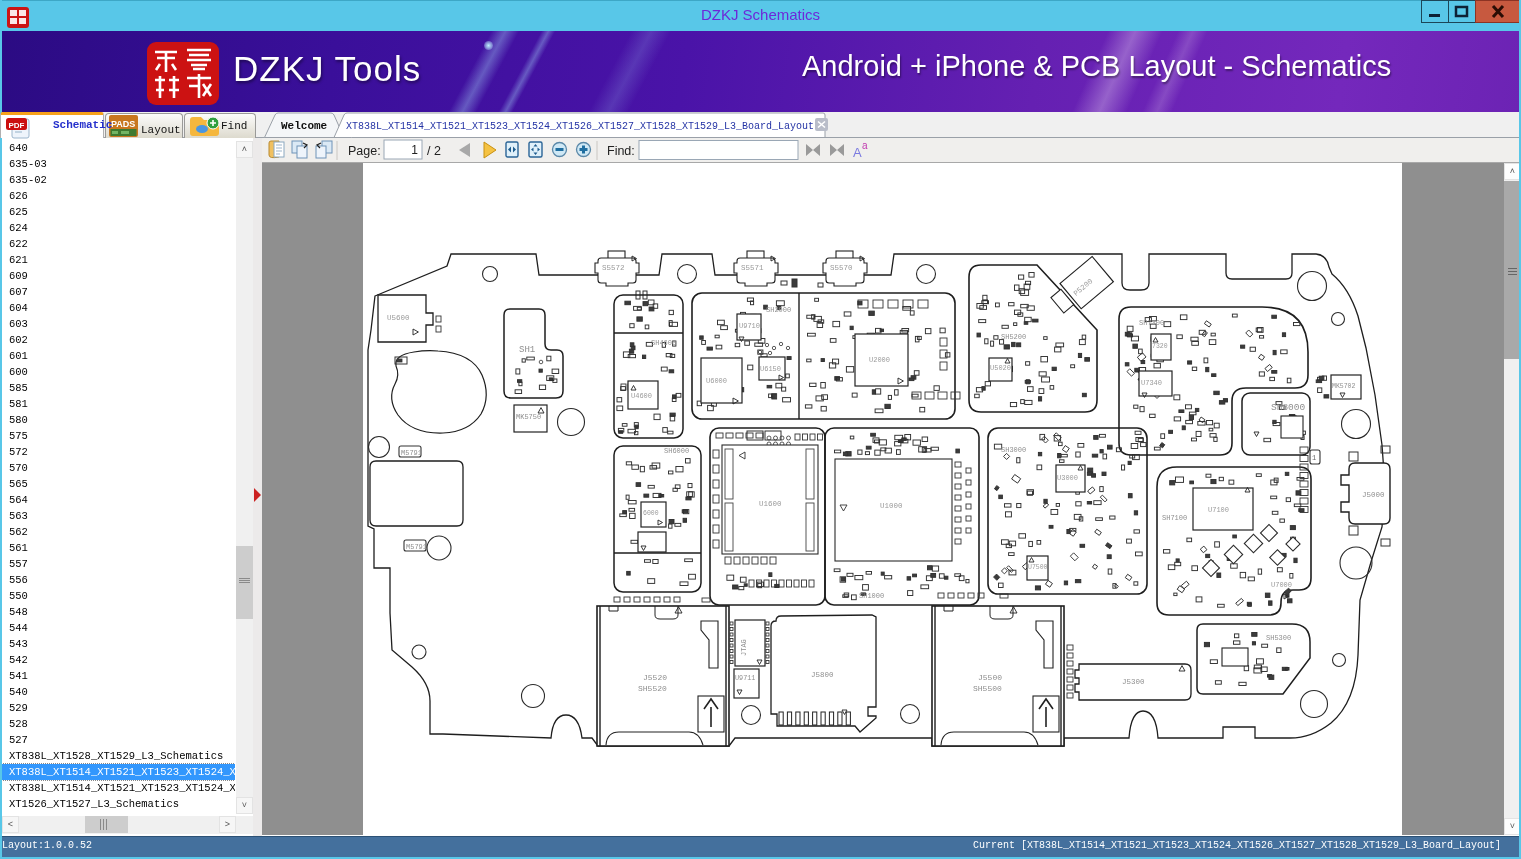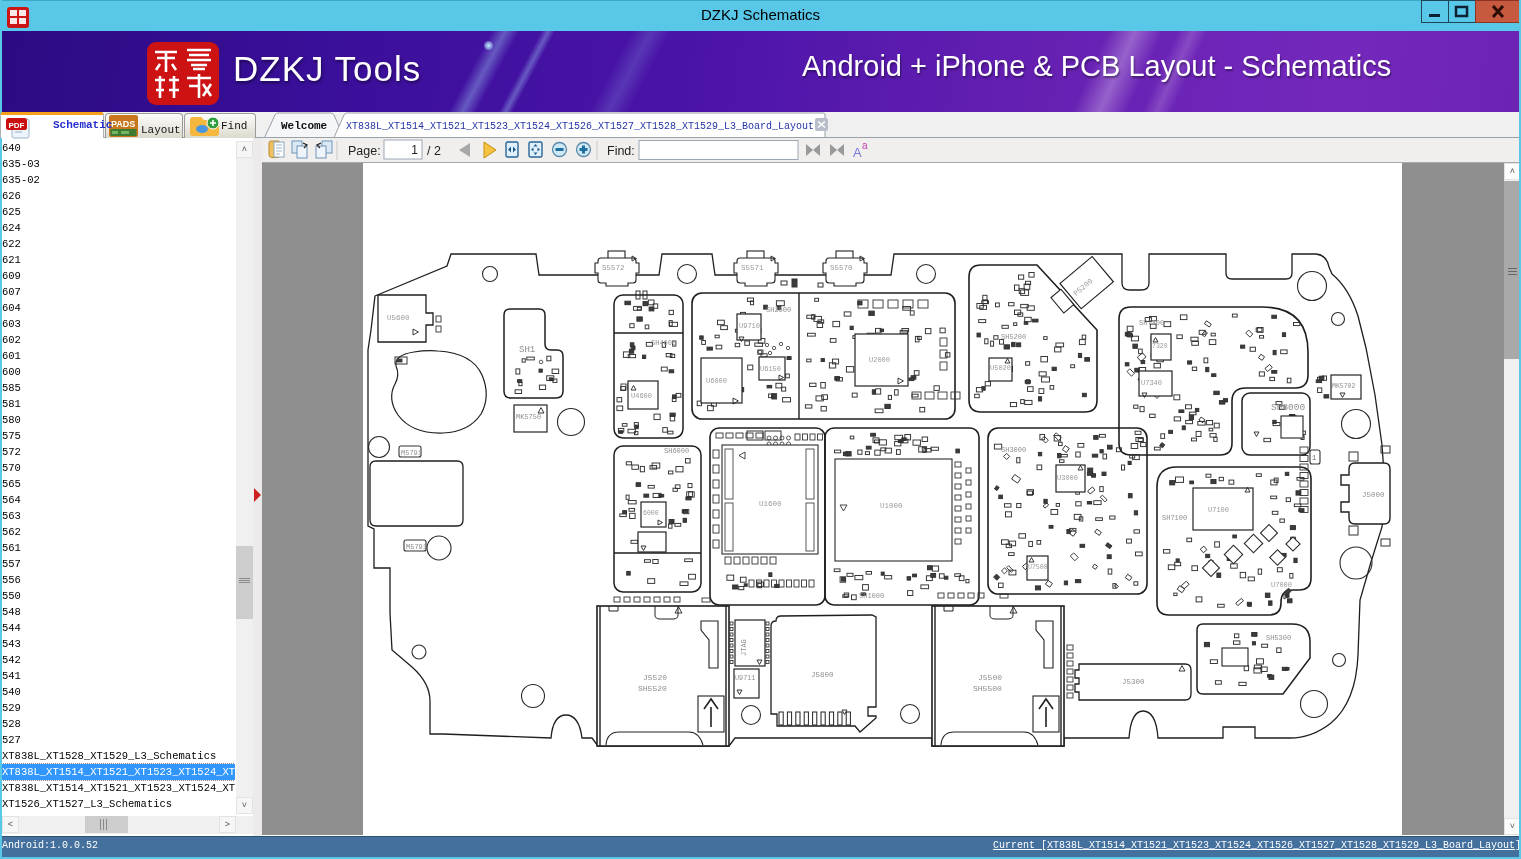--- a/index.html
+++ b/index.html
@@ -1,17 +1,17 @@
 <!DOCTYPE html>
 <html><head><meta charset="utf-8"><style>
 * { margin:0; padding:0; box-sizing:border-box; }
 html,body { width:1521px; height:859px; overflow:hidden; font-family:"Liberation Sans",sans-serif; }
 .abs { position:absolute; }
 #titlebar { left:0; top:0; width:1521px; height:31px; background:#58c7e8; border-top:1px solid #3da7c6; }
-#title { left:0; top:6px; width:1521px; text-align:center; font-size:15px; color:#000000; }
+#title { left:0; top:6px; width:1521px; text-align:center; font-size:15px; color:#6d28d9; }
 .winbtn { top:0; height:23px; border:1px solid #1c4658; }
 #btnmin { left:1421px; width:28px; }
 #btnmax { left:1448px; width:28px; }
 #btnclose { left:1475px; width:46px; background:#c7593f; border-color:#8c3324; }
 #appicon { left:7px; top:7px; width:22px; height:21px; background:#cc1414; border-radius:3px; }
 #banner { left:0; top:31px; width:1521px; height:81px; background:linear-gradient(98deg,#2b0b83 0%,#3a0f9a 22%,#4a13a8 45%,#6520b2 68%,#7428bc 88%,#6c23b4 100%); overflow:hidden; }
 .beam { position:absolute; background:linear-gradient(90deg,rgba(160,220,255,0),rgba(170,225,255,.35),rgba(160,220,255,0)); transform:skewX(-28deg); }
 .beamw { position:absolute; background:linear-gradient(90deg,rgba(255,255,255,0),rgba(255,245,255,.30),rgba(255,255,255,0)); transform:skewX(-24deg); }
 #dzkj { left:233px; top:49px; font-size:35px; font-weight:normal; color:#fff; letter-spacing:1px; text-shadow:1px 2px 3px rgba(0,0,0,.45); }
 #slogan { left:802px; top:50px; font-size:29px; color:#fff; text-shadow:1px 2px 2px rgba(0,0,0,.4); }
@@ -19,25 +19,25 @@
 .tab { position:absolute; top:113px; height:25px; background:linear-gradient(#fcfcfb,#dddace); border:1px solid #9a9a98; border-bottom:none; border-radius:4px 4px 0 0; font-family:"Liberation Mono",monospace; font-size:11px; color:#111; }
 #tab1 { left:0; top:112px; width:104px; height:26px; background:#fff; border:1px solid #b0b0b0; border-bottom:none; border-top:3px solid #f7a11a; border-radius:3px 3px 0 0; z-index:3; }
 #tab1 span { position:absolute; left:52px; top:4px; color:#2530cc; font-weight:bold; }
 #tab2 { left:105px; width:78px; }
 #tab2 span { position:absolute; left:35px; top:10px; }
 #tab3 { left:184px; width:72px; }
 #tab3 span { position:absolute; left:36px; top:6px; }
 #statusbar { left:0; top:836px; width:1521px; height:23px; background:#44709d; border-top:1px solid #2c5175; }
 #statusbar div { position:absolute; top:3px; font-family:"Liberation Mono",monospace; font-size:10px; color:#fff; white-space:pre; }
 #verText { left:2px; }
-#curText { right:0;text-decoration:underline; }
+#curText { right:20px; }
 #bottomedge { left:0; top:857px; width:1521px; height:2px; background:#58c7e8; }
 #leftpanel { left:0; top:138px; width:253px; height:678px; background:#fff; }
 #listing { left:2px; top:140px; width:233px; height:674px; background:#fff; font-family:"Liberation Mono",monospace; font-size:10.5px; color:#000; line-height:16px; white-space:pre; overflow:hidden; }
-#listing div { height:16px; }
+#listing div { padding-left:7px; height:16px; }
 #listing div.sel { background:#3297fd; color:#fff; outline:1px dotted #888; }
 .sbv { background:#f0f0f0; }
 .sbthumb { position:absolute; background:#cdcdcd; }
 .sbarrow { position:absolute; font-size:9px; color:#555; text-align:center; background:#f6f6f6; border:1px solid #e3e3e3; }
 #content { left:262px; top:163px; width:1242px; height:672px; background:#8f8f8f; }
 #mainsb { left:1504px; top:163px; width:17px; height:672px; background:#f0f0f0; }
 #toolbar { left:254px; top:138px; width:1267px; height:25px; background:#f0efed; border-bottom:1px solid #a8a8a8; }
 #splitter { left:253px; top:138px; width:9px; height:698px; background:#eceaea; }
 </style></head><body>
 
@@ -1125,17 +1125,17 @@
 </svg>
 </div>
 
 <div class="abs" id="mainsb"></div>
 <div class="abs sbarrow" style="left:1504px;top:163px;width:17px;height:17px;line-height:15px;background:#fdfdfd;">˄</div>
 <div class="abs sbarrow" style="left:1504px;top:818px;width:17px;height:17px;line-height:15px;background:#fdfdfd;">˅</div>
 <div class="abs sbthumb" style="left:1504px;top:181px;width:17px;height:178px;background:#a9a9a9;"></div>
 <div class="abs" style="left:1508px;top:268px;width:9px;height:1px;background:#666;box-shadow:0 3px 0 #666,0 6px 0 #666;"></div>
 
 <div class="abs" id="statusbar">
- <div id="verText">Android:1.0.0.52</div>
+ <div id="verText">Layout:1.0.0.52</div>
  <div id="curText">Current [XT838L_XT1514_XT1521_XT1523_XT1524_XT1526_XT1527_XT1528_XT1529_L3_Board_Layout]</div>
 </div>
 <div class="abs" id="bottomedge"></div>
 <div class="abs" style="left:0;top:0;width:2px;height:859px;background:#58c7e8;"></div>
 <div class="abs" style="left:1519px;top:0;width:2px;height:859px;background:#58c7e8;"></div>
 </body></html>

